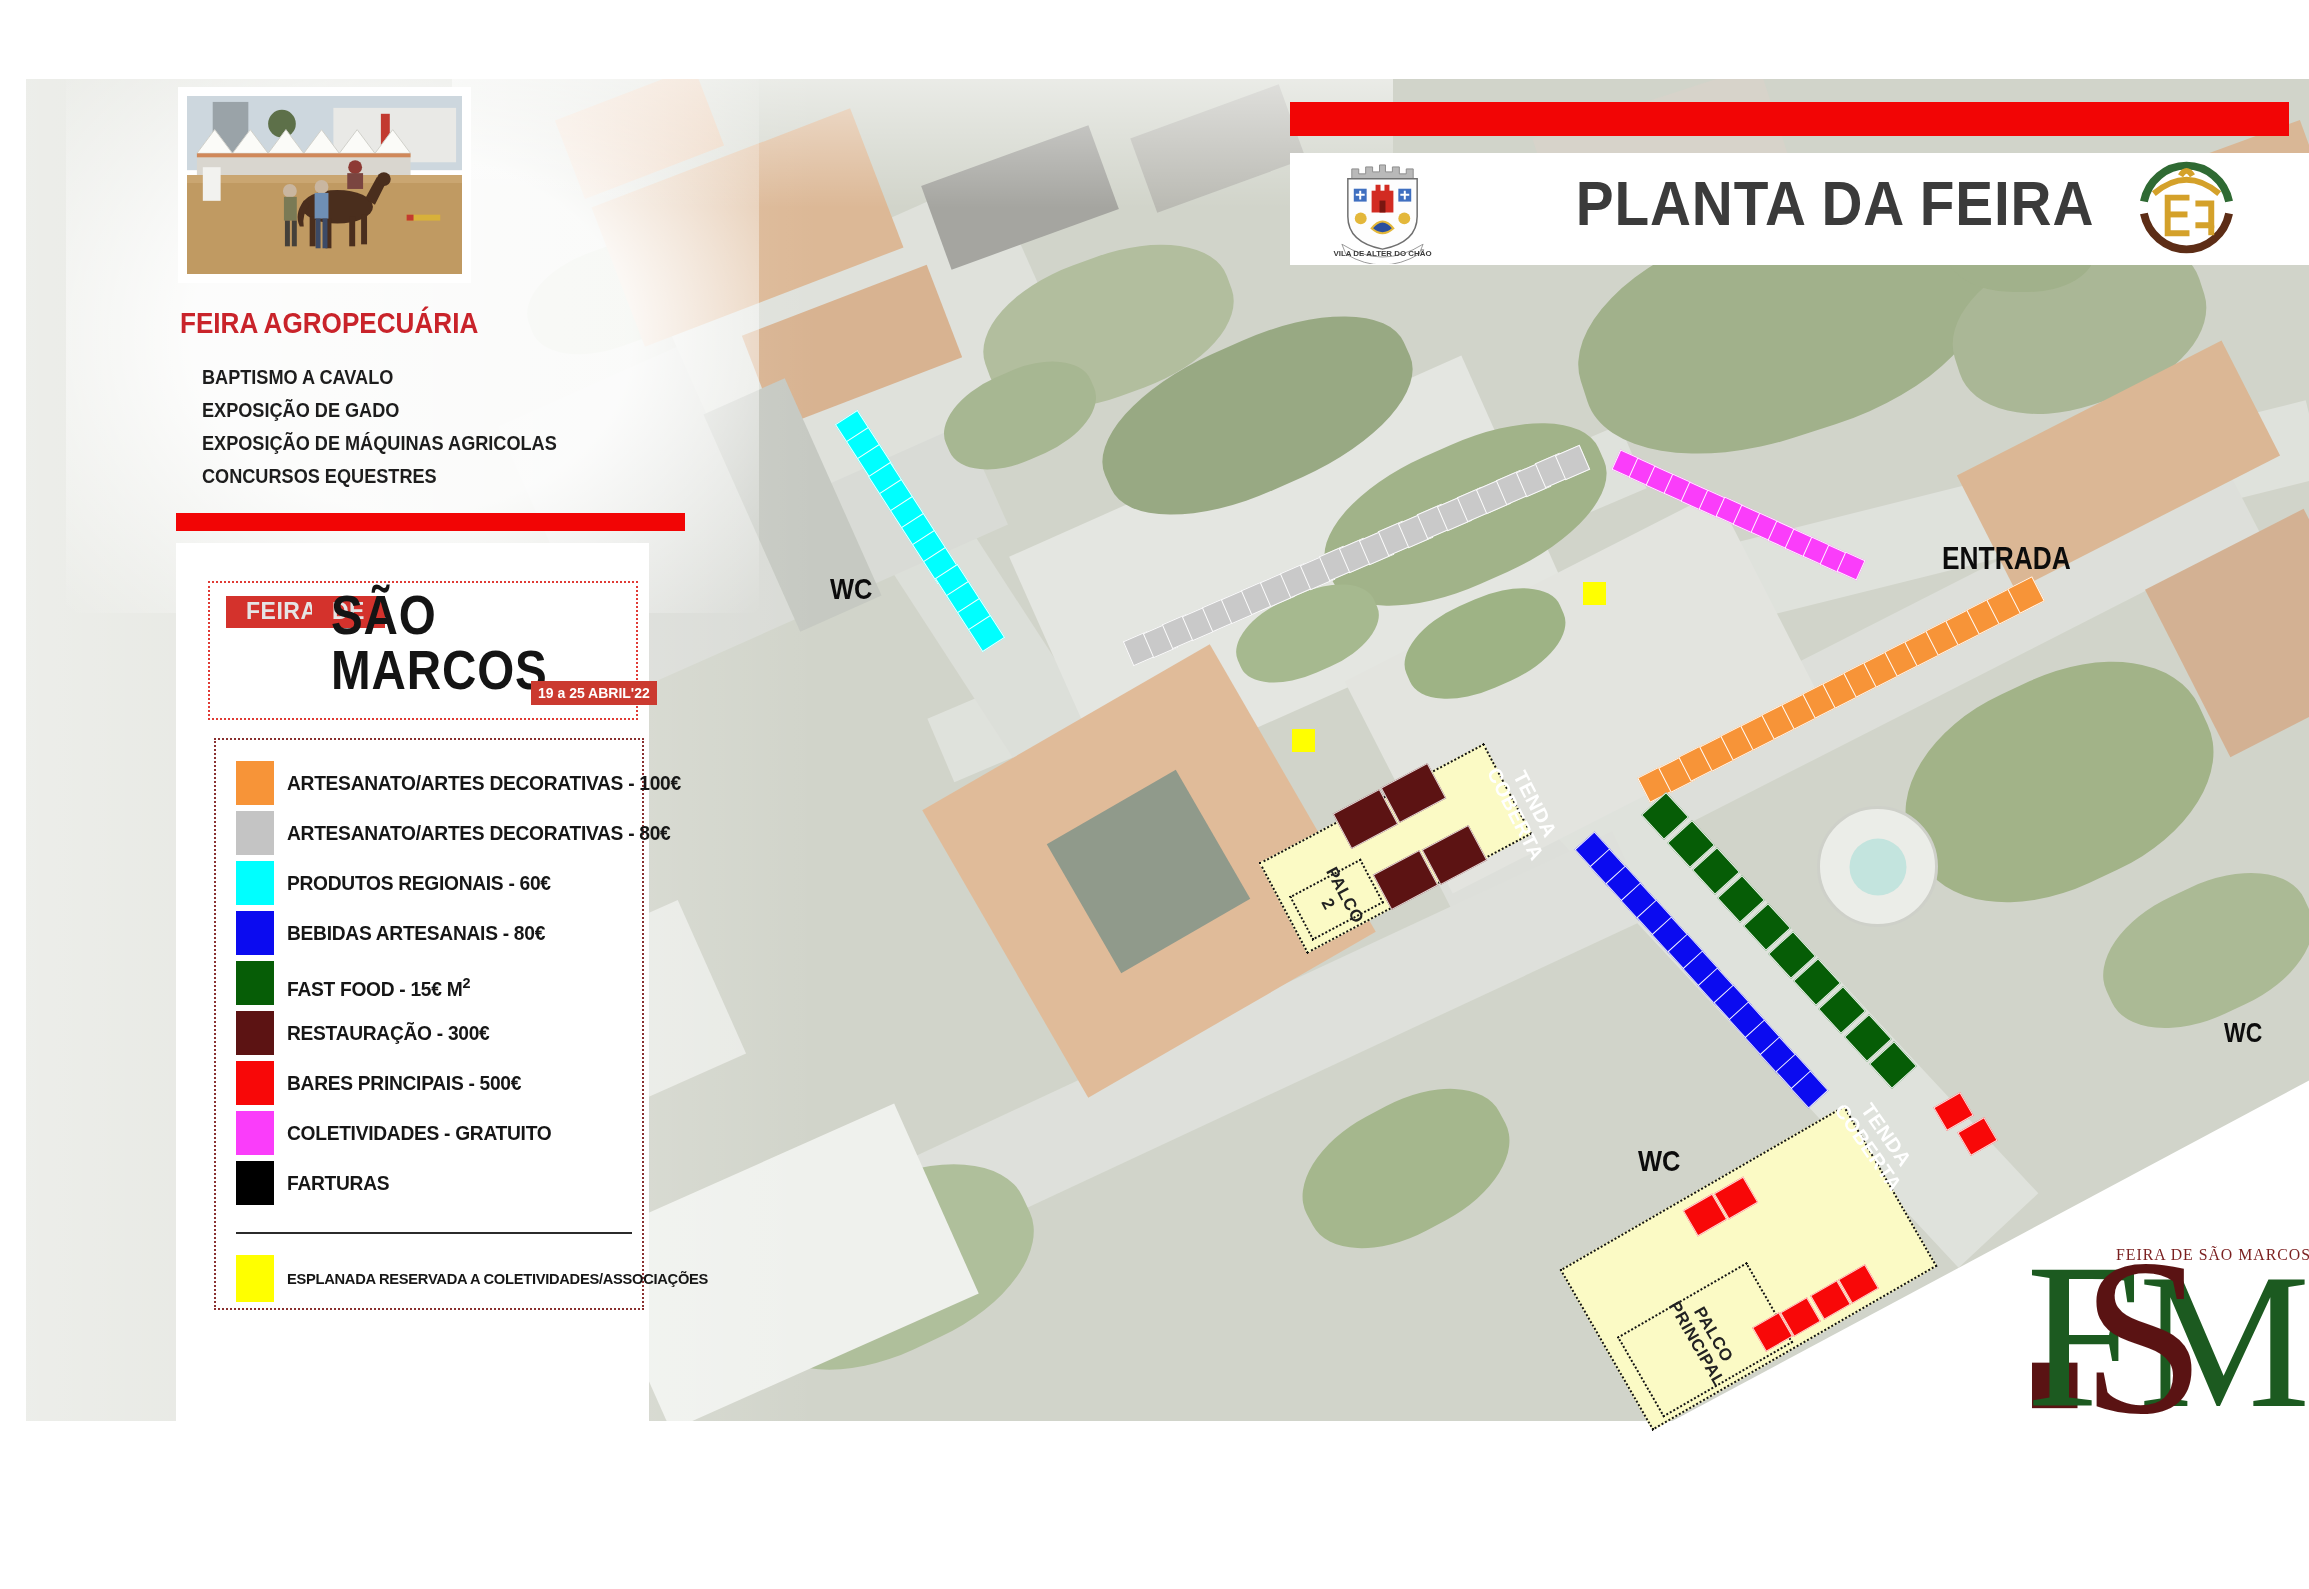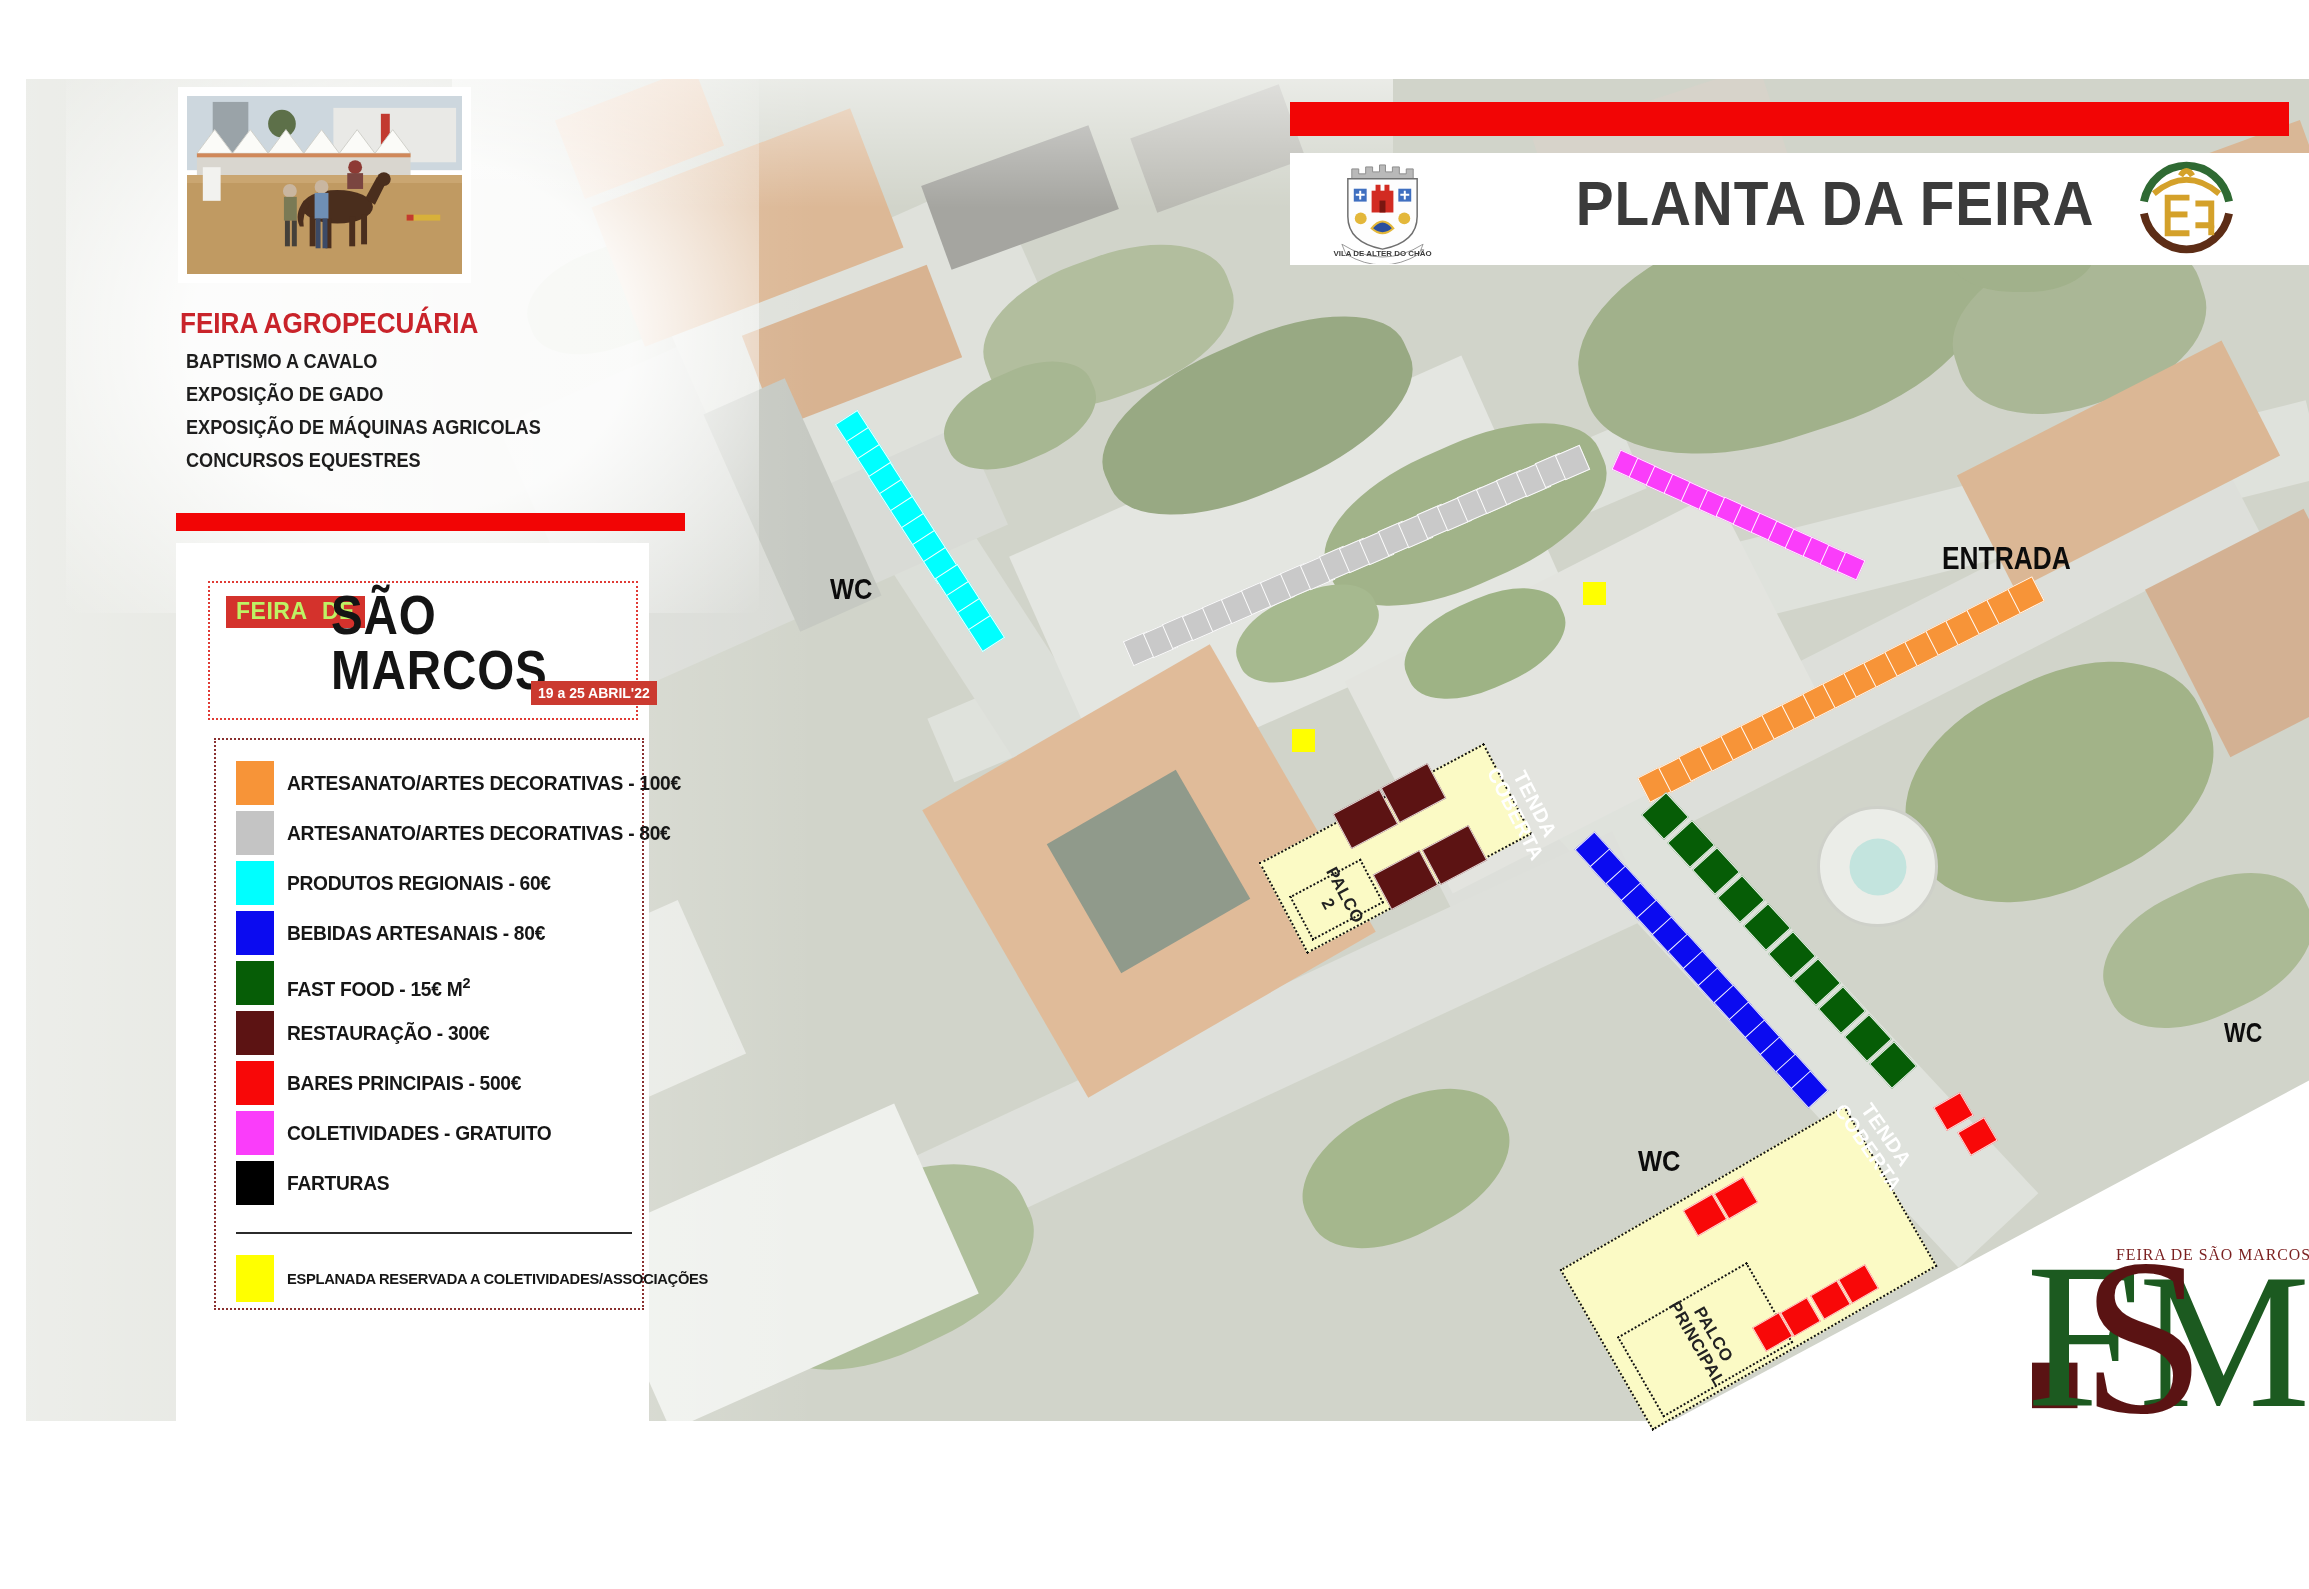--- a/index.html
+++ b/index.html
@@ -26,27 +26,27 @@
   .stage-label{transform:rotate(90deg);text-align:center;font-weight:bold;font-size:17px;color:#222;line-height:1.12;letter-spacing:0.5px;white-space:nowrap;}
   .maplabel{position:absolute;font-weight:bold;color:#0c0c0c;transform:scaleX(.85);transform-origin:left center;white-space:nowrap;}
   .tendalabel{position:absolute;color:#fff;font-weight:bold;font-size:20px;line-height:22px;text-align:center;letter-spacing:0.5px;white-space:nowrap;}
   
   #header-redbar{position:absolute;left:1290px;top:102px;width:999px;height:34px;}
   #header-band{position:absolute;left:1290px;top:153px;width:1020px;height:112px;background:#fff;}
   #header-title{position:absolute;left:238px;top:14px;width:614px;text-align:center;font-size:63px;font-weight:bold;color:#3b3b3b;transform:scaleX(.9);transform-origin:center;letter-spacing:1px;white-space:nowrap;}
   
   #photo-frame{position:absolute;left:178px;top:87px;width:293px;height:196px;background:#fff;padding:9px;box-sizing:border-box;}
   #agro-heading{position:absolute;left:180px;top:307px;font-size:29px;font-weight:bold;color:#c9232a;transform:scaleX(.9);transform-origin:left center;white-space:nowrap;}
-  #agro-list{position:absolute;left:186px;top:345px;margin:0;padding:0;list-style:none;}
+  #agro-list{position:absolute;left:186px;top:345px;margin:16px;padding:0;list-style:none;}
   #agro-list li{font-size:19.3px;font-weight:bold;color:#1d1d1d;line-height:33px;white-space:nowrap;transform:scaleX(.94);transform-origin:left center;}
   #redbar-left{position:absolute;left:176px;top:513px;width:509px;height:18px;}
   
   #legend-panel{position:absolute;left:176px;top:543px;width:473px;height:889px;background:#fff;}
   #title-box{position:absolute;left:32px;top:38px;width:430px;height:139px;border:2px dotted #e03b35;box-sizing:border-box;}
-  .tag{position:absolute;background:#d4322c;color:#bef264;font-weight:bold;font-size:23px;padding:2px 10px 3px;letter-spacing:0.5px;}
+  .tag{position:absolute;background:#d4322c;color:#e5e5e5;font-weight:bold;font-size:23px;padding:2px 20px 3px;letter-spacing:0.5px;}
   #tag-feira{left:16px;top:13px;}
   #tag-de{left:102px;top:13px;}
   .bigname{position:absolute;left:121px;font-size:56px;font-weight:bold;color:#141414;transform:scaleX(.85);transform-origin:left center;letter-spacing:1px;line-height:1;}
   #name1{top:4px;}
   #name2{top:59px;}
   #date-tag{position:absolute;left:321px;top:98px;background:#cb3a30;color:#fff;font-weight:bold;font-size:14px;padding:4px 7px;white-space:nowrap;}
   #legend-box{position:absolute;left:38px;top:195px;width:430px;height:572px;border:2px dotted #8a3030;box-sizing:border-box;}
   .lg-row{position:absolute;left:0;top:0;width:100%;}
   .lg-swatch{position:absolute;left:20px;width:38px;height:44px;}
   .lg-label{position:absolute;left:71px;font-size:20px;font-weight:bold;color:#161616;line-height:44px;letter-spacing:-0.3px;white-space:nowrap;transform:scaleX(.96);transform-origin:left center;}

